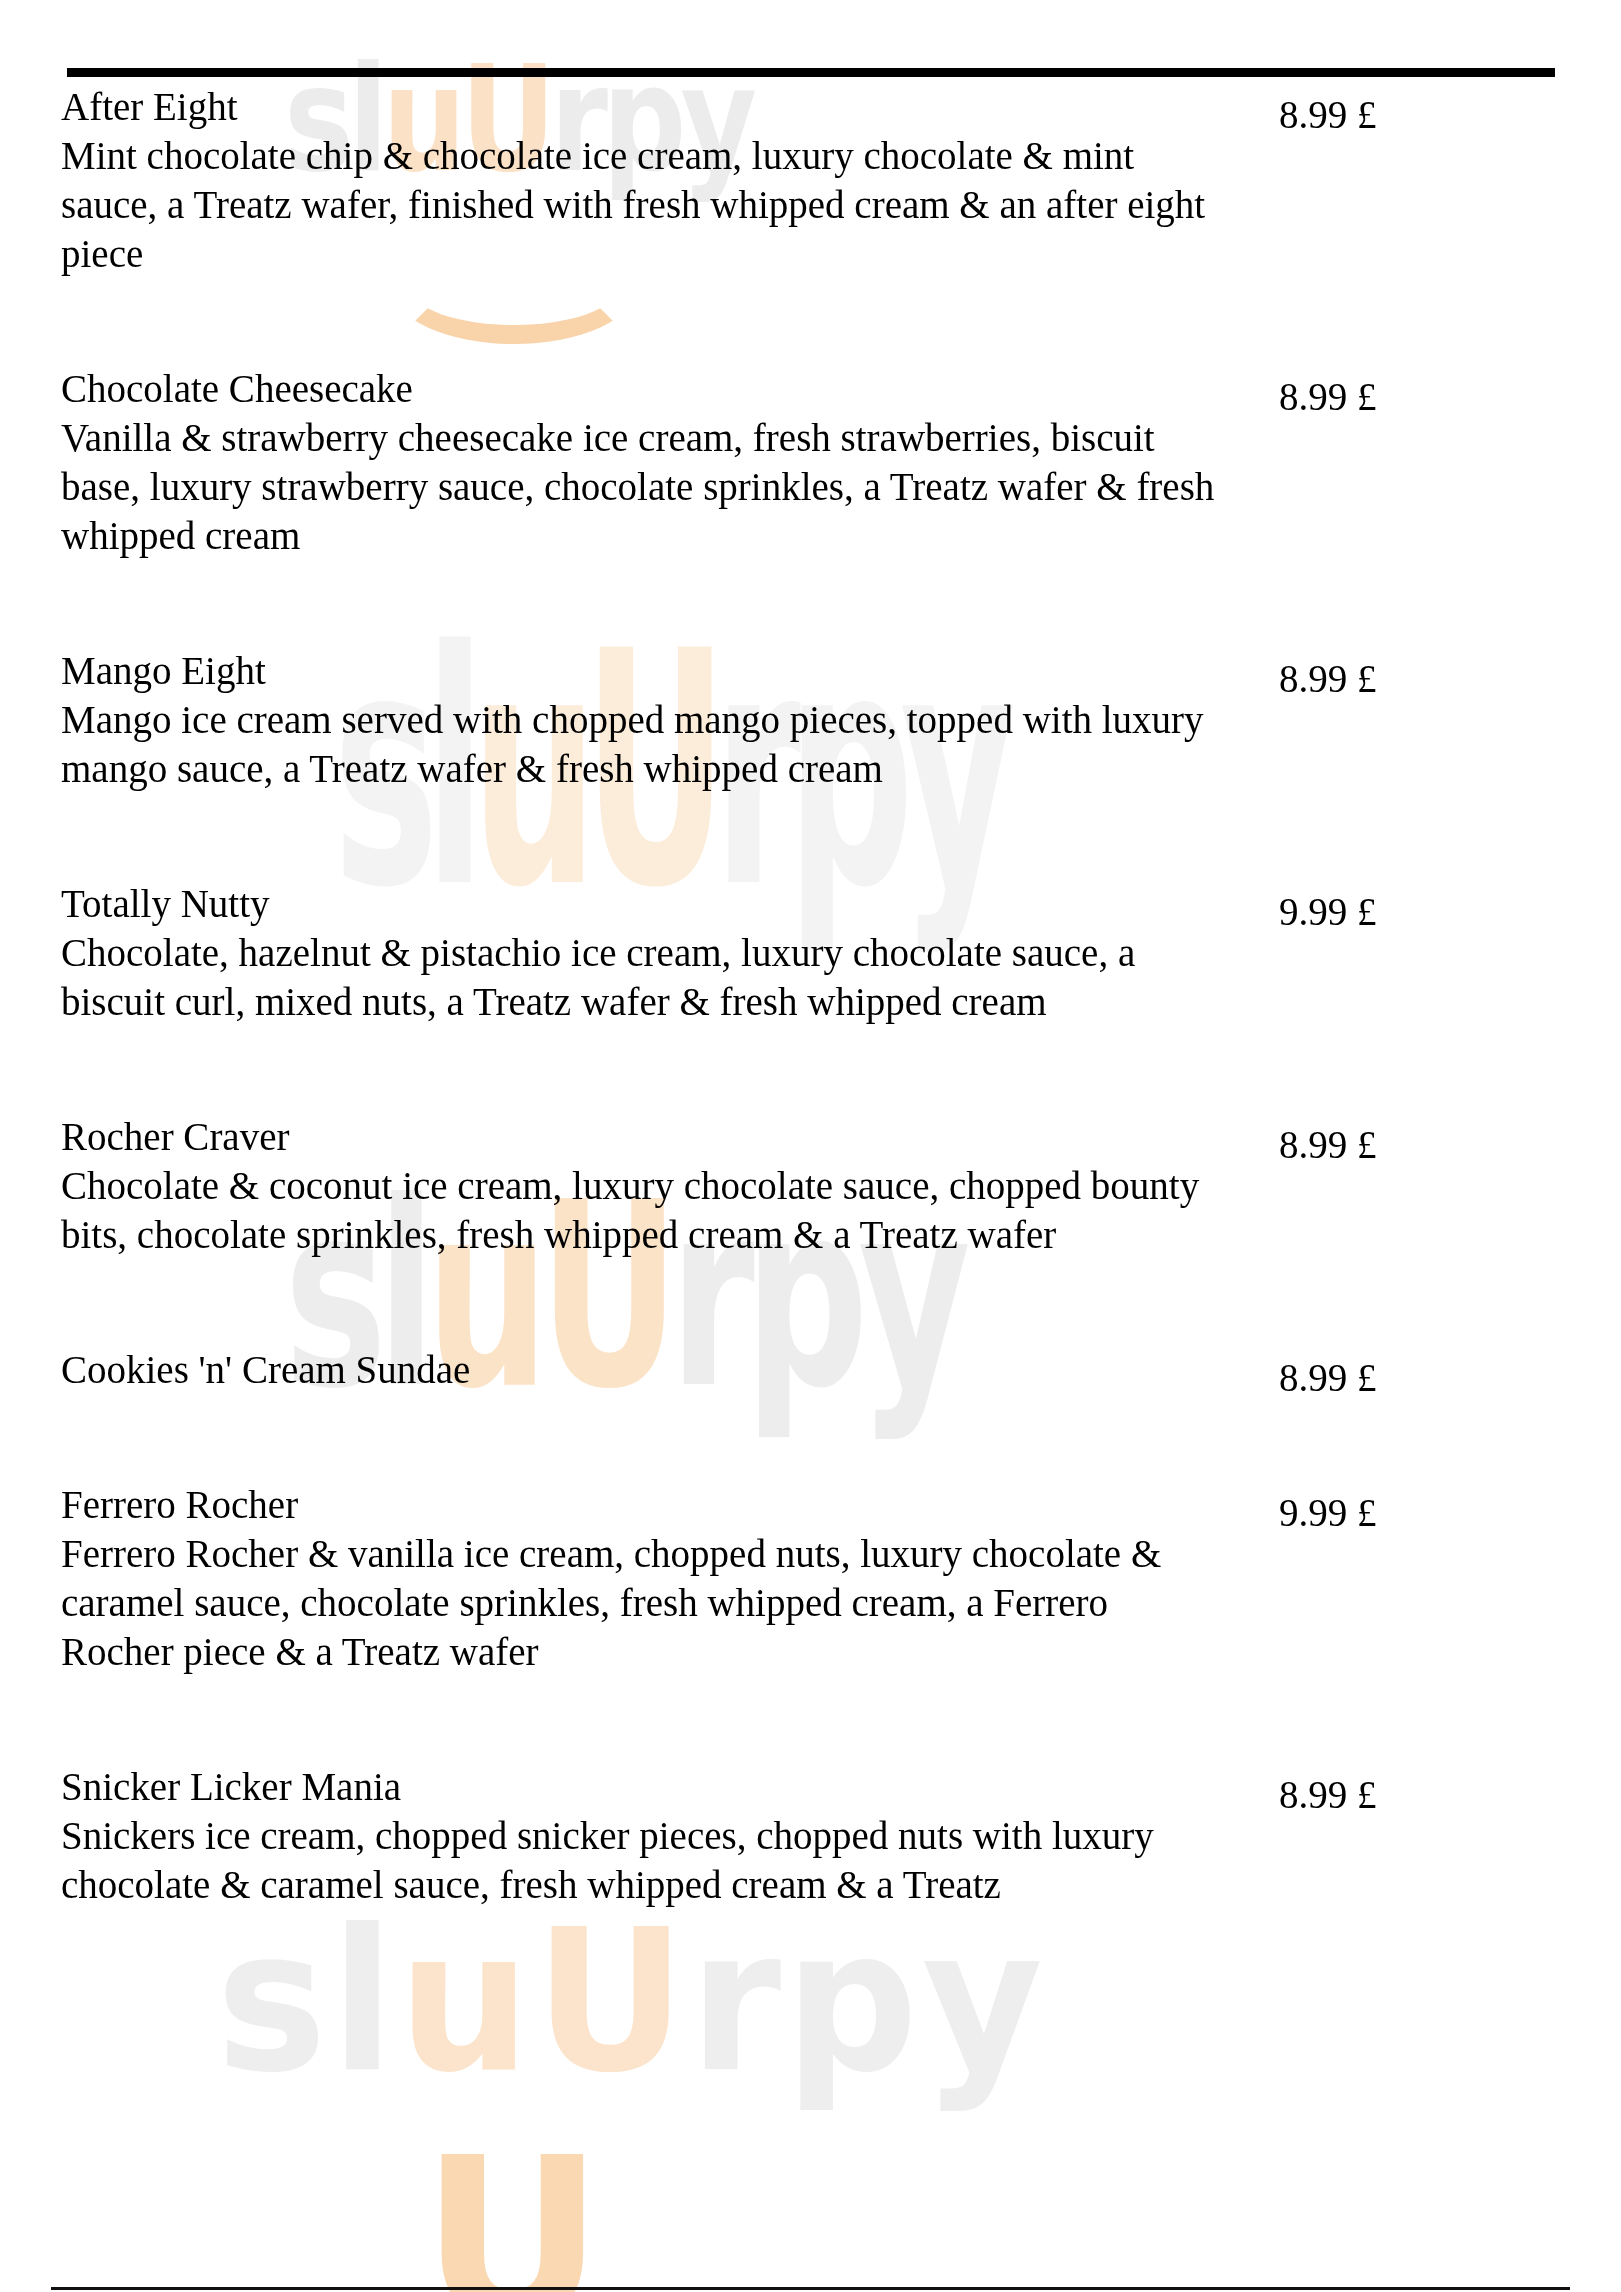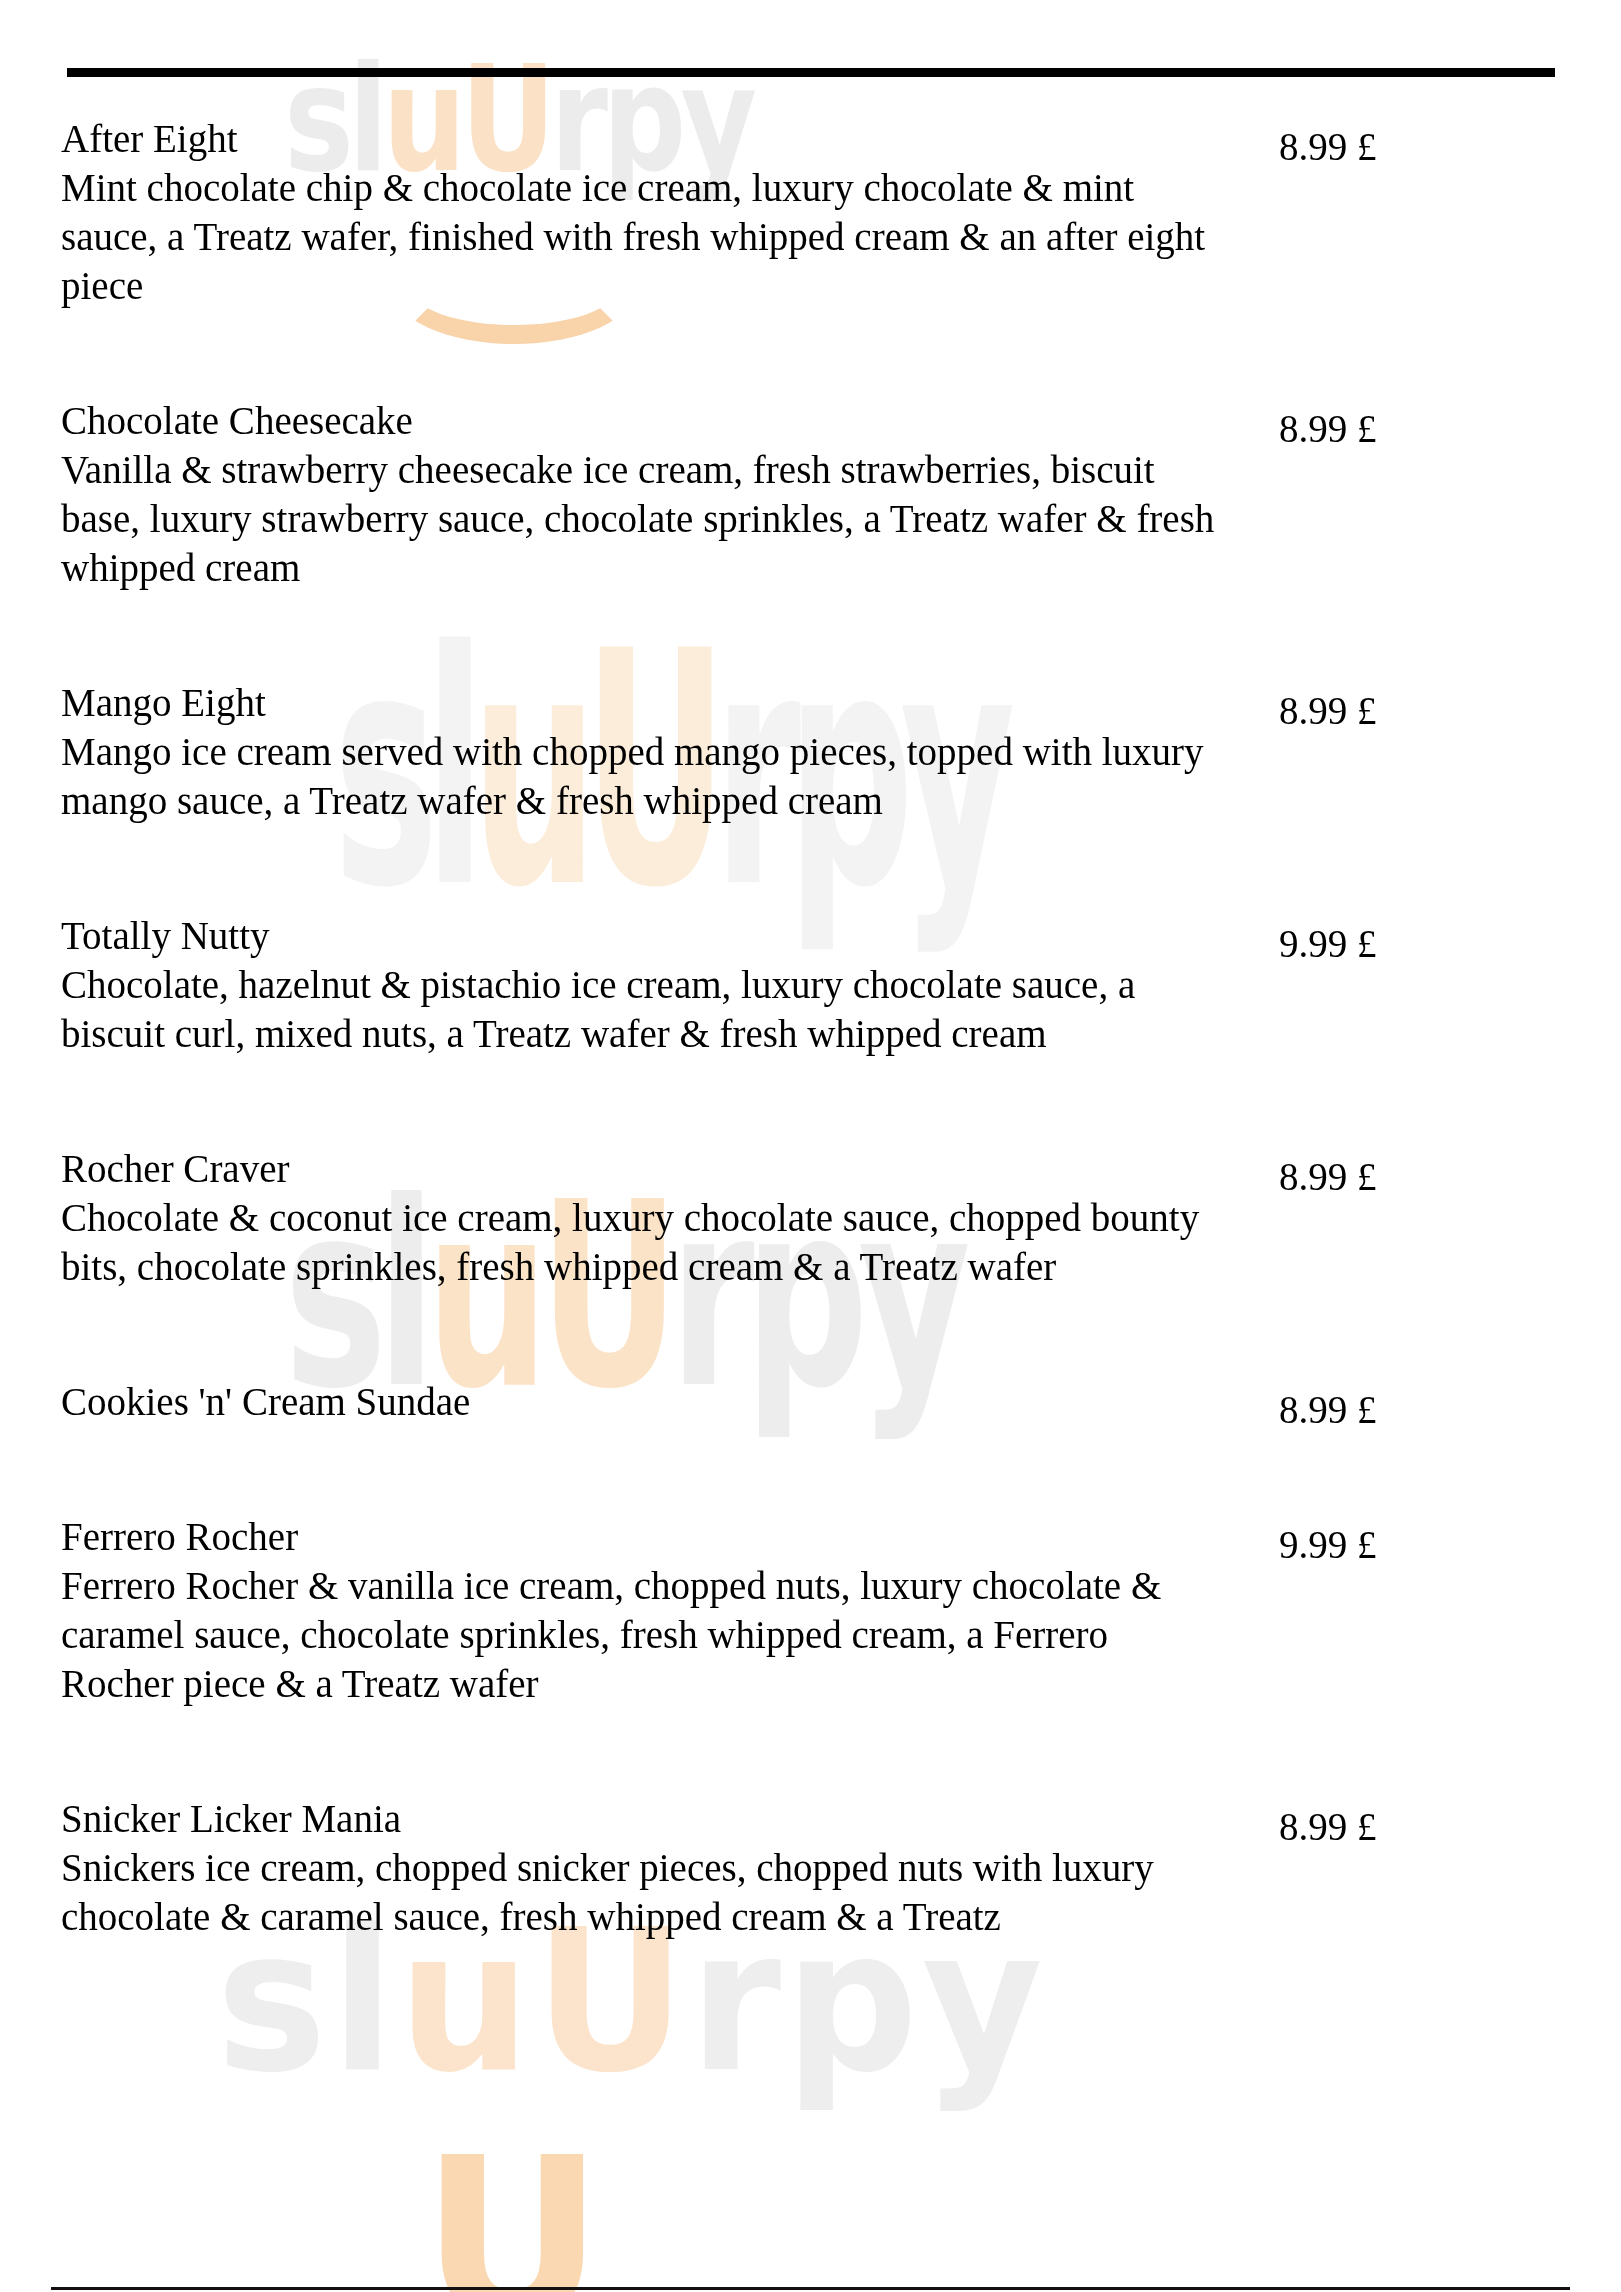--- a/index.html
+++ b/index.html
@@ -52,21 +52,21 @@
   }
   .bottom-rule {
     position: absolute; left: 51px; top: 2287px;
     width: 1519px; height: 2.9px;
     background: #111111; z-index: 2;
   }
 
   
   .items {
     position: absolute; left: 61px; top: 82px;
-    width: 1493px; z-index: 1; margin-top: 32px;
+    width: 1493px; z-index: 1;
   }
   .item { position: relative; margin-bottom: 86px; }
   .item-name {
     font-size: 39px; line-height: 49px;
     width: 1166px;
   }
   .item-price {
     position: absolute; left: 1218px; top: 8px;
     font-size: 39px; line-height: 49px;
     white-space: nowrap;

